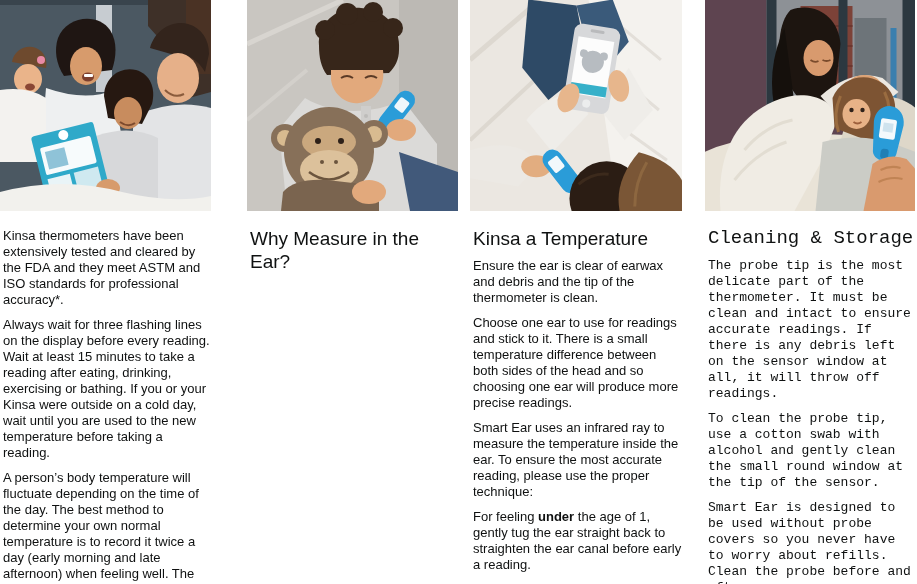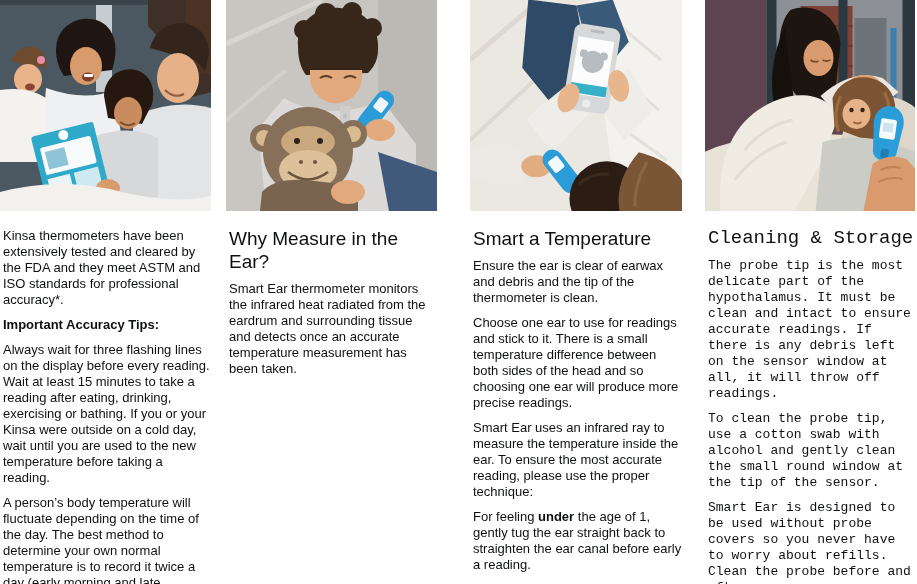--- a/index.html
+++ b/index.html
@@ -4,21 +4,21 @@
 <style>
   html,body{margin:0;padding:0;background:#ffffff;}
   body{
     width:917px;height:584px;overflow:hidden;
     font-family:"Liberation Sans","DejaVu Sans",sans-serif;
     color:#0f1111;
   }
   .page{position:relative;width:917px;height:584px;background:#fff;border-radius:18px;}
   .col{position:absolute;top:0;}
   .col-1{left:0;width:211px;}
-  .col-2{left:226px;width:211px;}
+  .col-2{left:247px;width:211px;}
   .col-3{left:470px;width:212px;}
   .col-4{left:705px;width:210px;font-family:Liberation Mono, monospace;}
   .photo{width:100%;height:211px;overflow:hidden;background:#ddd;}
   .photo svg{display:block;width:100%;height:100%;}
   .text{padding:16px 0 0 3px;}
   .col-1 .text{padding-top:17px;}
   h2{font-size:19px;font-weight:400;line-height:23px;margin:0 0 8px 0;color:#0f1111;}
   p{font-size:13px;line-height:16px;margin:0 0 9px 0;color:#0f1111;}
   .b{font-weight:700;}
   .bu{font-weight:700;}
@@ -61,21 +61,20 @@
           <rect x="73" y="173" width="25" height="26" fill="#cfe9f0"></rect>
           <circle cx="72" cy="134" r="5" fill="#ffffff"></circle>
           <rect x="50" y="146" width="20" height="18" fill="#8fc3d8"></rect>
         </g>
         <ellipse cx="108" cy="188" rx="12" ry="9" fill="#d79b6c"></ellipse>
         <path d="M0 192q62-16 122 0 50 12 89 4v15H0z" fill="#f2f1ed"></path>
       </svg>
     </figure>
     <div class="text">
       <p>Kinsa thermometers have been extensively tested and cleared by the FDA and they meet ASTM and ISO standards for professional accuracy*.</p>
-      <p class="b">Important Accuracy Tips:</p>
       <p>Always wait for three flashing lines on the display before every reading. Wait at least 15 minutes to take a reading after eating, drinking, exercising or bathing. If you or your Kinsa were outside on a cold day, wait until you are used to the new temperature before taking a reading.</p>
       <p>A person’s body temperature will fluctuate depending on the time of the day. The best method to determine your own normal temperature is to record it twice a day (early morning and late afternoon) when feeling well. The average of the two is considered your normal body temperature.</p>
     </div>
   </div>
 
   <div class="col col-2">
     <figure class="photo" style="margin:0" aria-label="Boy hugging a plush monkey while using the blue Smart Ear thermometer">
       <svg viewBox="0 0 211 211" preserveAspectRatio="xMidYMid slice">
         <rect width="211" height="211" fill="#c9c6c1"></rect>
         <rect x="152" y="0" width="59" height="211" fill="#bcb9b4"></rect>
@@ -110,21 +109,20 @@
         <path d="M62 172q20 15 40 0" stroke="#6b543d" stroke-width="2.5" fill="none"></path>
         <circle cx="75" cy="162" r="2" fill="#6b543d"></circle>
         <circle cx="89" cy="162" r="2" fill="#6b543d"></circle>
         <path d="M36 192q12-14 44-12l52 6v25H34z" fill="#7a644f"></path>
         <ellipse cx="122" cy="192" rx="17" ry="12" fill="#e2a97c"></ellipse>
         <path d="M152 152l59 20v39h-48z" fill="#41597a"></path>
       </svg>
     </figure>
     <div class="text">
       <h2>Why Measure in the Ear?</h2>
-      <p>Smart Ear thermometer monitors the infrared heat radiated from the eardrum and surrounding tissue and detects once an accurate temperature measurement has been taken.</p>
     </div>
   </div>
 
   <div class="col col-3">
     <figure class="photo" style="margin:0" aria-label="Parent taking a child's ear temperature while the child watches the Kinsa app on a phone">
       <svg viewBox="0 0 211 211" preserveAspectRatio="xMidYMid slice">
         <rect width="211" height="211" fill="#ebe7e1"></rect>
         <path d="M118 0h93v211h-64z" fill="#f4f2ee"></path>
         <path d="M0 60 L70 0" stroke="#ddd8d0" stroke-width="5" fill="none"></path>
         <path d="M0 140 L86 60" stroke="#ddd8d0" stroke-width="4" fill="none"></path>
@@ -151,21 +149,21 @@
           <rect x="82" y="146" width="20" height="50" rx="10" fill="#2a9cd8"></rect>
           <rect x="86" y="155" width="12" height="14" rx="2" fill="#f2f8fb"></rect>
         </g>
         <circle cx="136" cy="198" r="37" fill="#2b1d14"></circle>
         <path d="M108 184q14-12 30-10" stroke="#3c2a1c" stroke-width="3" fill="none"></path>
         <path d="M168 152q32 8 43 28v31h-62q-6-30 19-59z" fill="#7a5636"></path>
         <path d="M176 162q-12 20-12 44" stroke="#8d6740" stroke-width="3" fill="none"></path>
       </svg>
     </figure>
     <div class="text">
-      <h2>Smart a Temperature</h2>
+      <h2>Kinsa a Temperature</h2>
       <p>Ensure the ear is clear of earwax and debris and the tip of the thermometer is clean.</p>
       <p>Choose one ear to use for readings and stick to it. There is a small temperature difference between both sides of the head and so choosing one ear will produce more precise readings.</p>
       <p>Smart Ear uses an infrared ray to measure the temperature inside the ear. To ensure the most accurate reading, please use the proper technique:</p>
       <p><span>For feeling </span><span class="bu">under</span><span> the age of 1, gently tug the ear straight back to straighten the ear canal before early a reading.</span></p>
       <p><span>For children </span><span class="bu">over</span><span> the age of 1 and adults, gently tug the ear straight up and back before taking a reading.</span></p>
     </div>
   </div>
 
   <div class="col col-4">
     <figure class="photo" style="margin:0" aria-label="Mother comforting daughter while taking her ear temperature with the blue thermometer">
@@ -202,20 +200,20 @@
           <rect x="175" y="119" width="16" height="20" rx="2" fill="#f4f9fc"></rect>
           <rect x="178" y="123" width="10" height="9" fill="#cfe3ee"></rect>
           <rect x="179" y="149" width="8" height="10" rx="3" fill="#1f7fb5"></rect>
         </g>
         <path d="M168 164q16-12 34-5l9 10v42h-52z" fill="#d99a6e"></path>
         <path d="M176 170q10-5 20-2M174 182q12-6 24-3" stroke="#c08354" stroke-width="2" fill="none"></path>
       </svg>
     </figure>
     <div class="text">
       <h2>Cleaning &amp; Storage</h2>
-      <p>The probe tip is the most delicate part of the hypothalamus. It must be clean and intact to ensure accurate readings. If there is any debris left on the sensor window at all, it will throw off readings.</p>
+      <p>The probe tip is the most delicate part of the thermometer. It must be clean and intact to ensure accurate readings. If there is any debris left on the sensor window at all, it will throw off readings.</p>
       <p>To clean the probe tip, use a cotton swab with alcohol and gently clean the small round window at the tip of the sensor.</p>
       <p>Smart Ear is designed to be used without probe covers so you never have to worry about refills. Clean the probe before and after every use.</p>
       <p>Use storage cap (included) to protect your thermometer from dust when not in use.</p>
     </div>
   </div>
 
 </div>
 
 </body></html>

